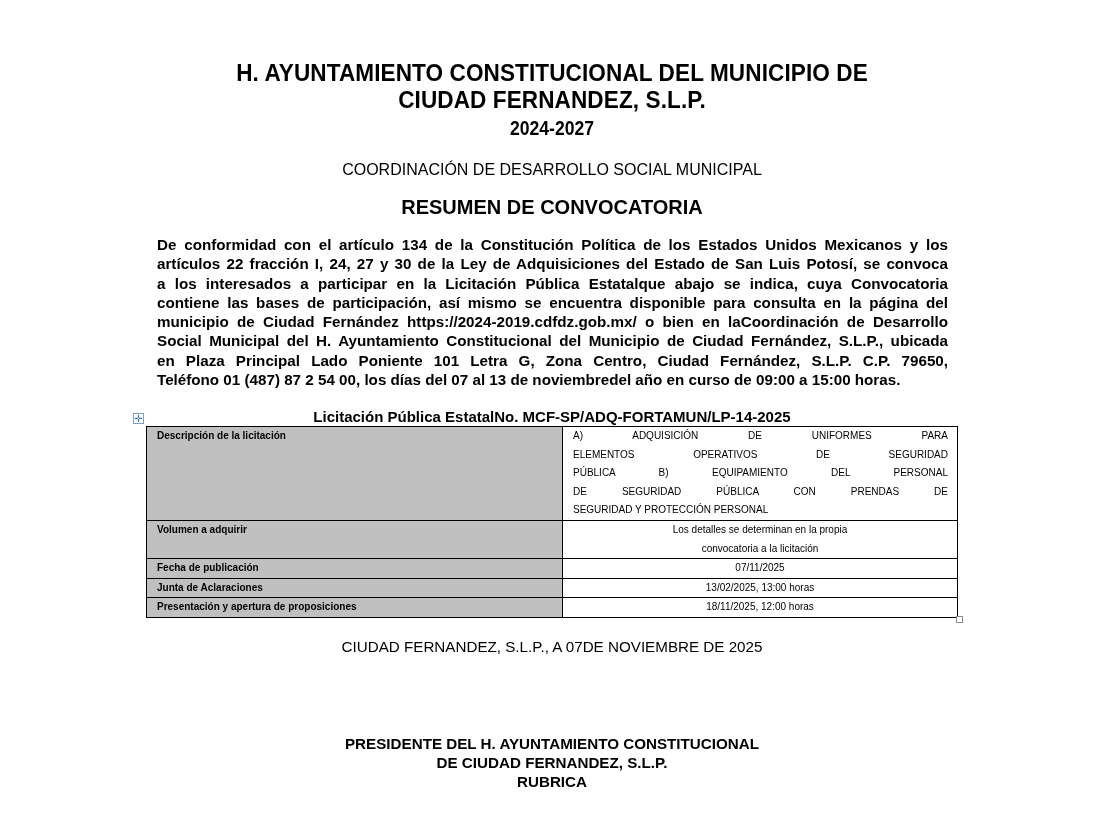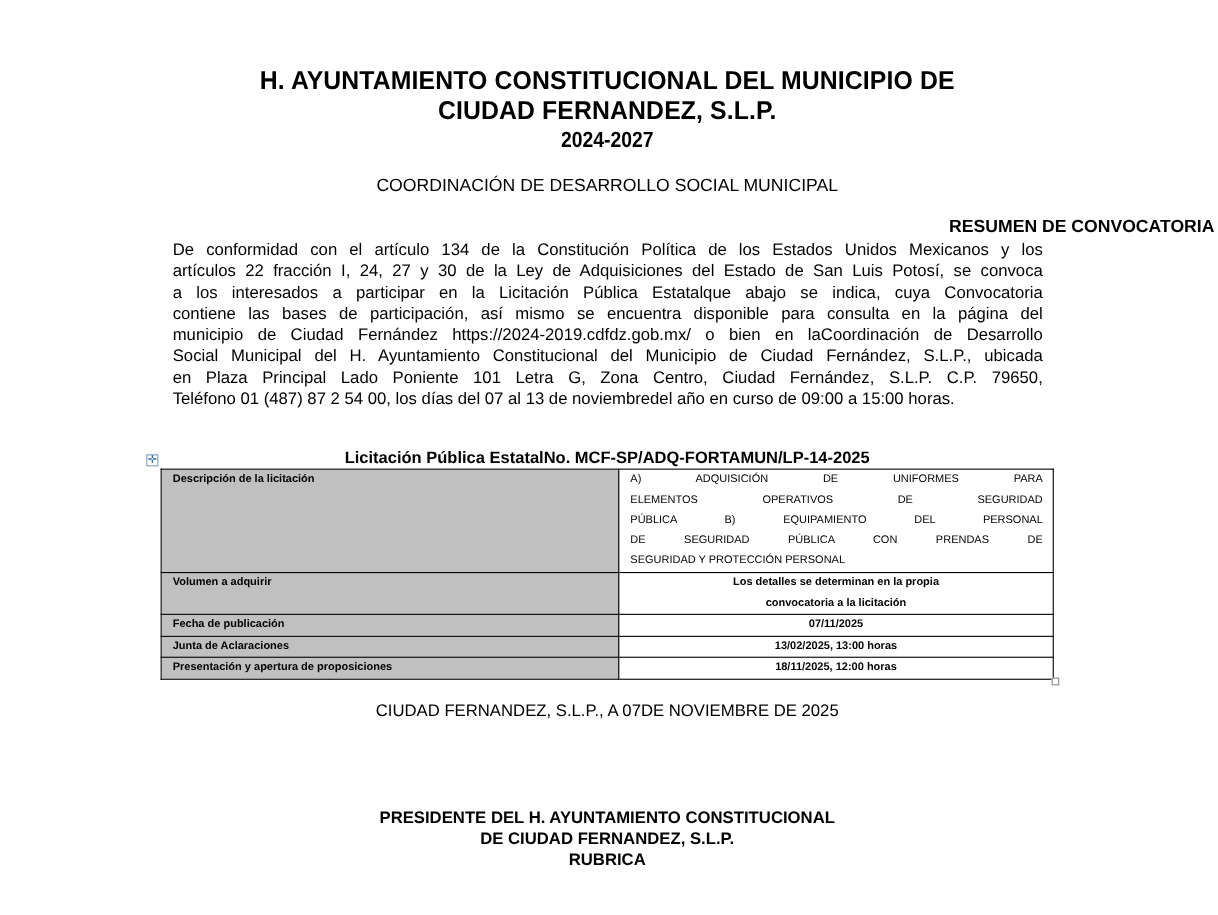--- a/index.html
+++ b/index.html
@@ -2,30 +2,30 @@
 <html><head>
   <meta charset="utf-8">
   <style>
     html, body { margin: 0; padding: 0; background: #ffffff; }
     body { width: 1107px; height: 832px; position: relative; overflow: hidden; color: #000; font-family: "Liberation Sans", sans-serif; }
     .abs { position: absolute; }
     .center { text-align: center; }
     .title { left: 0; width: 1104px; top: 60px; font-size: 23.5px; font-weight: bold; line-height: 27px; letter-spacing: 0.1px; transform: scaleX(0.96); transform-origin: center; }
     .period { left: 0; width: 1104px; top: 116px; font-size: 20px; font-weight: bold; line-height: 24px; transform: scaleX(0.88); transform-origin: center; }
     .dept { left: 0; width: 1104px; top: 160px; font-size: 16px; line-height: 20px; }
-    .summary { left: 0; width: 1104px; top: 197px; font-size: 16px; font-weight: bold; line-height: 20px; text-align: right; }
-    .body-par { left: 157px; width: 791px; top: 218px; font-size: 15.2px; line-height: 19.3px; text-align: justify; text-align-last: justify; }
+    .summary { left: 0; width: 1104px; top: 197px; font-size: 20px; font-weight: bold; line-height: 20px; }
+    .body-par { left: 157px; width: 791px; top: 235px; font-size: 15.2px; line-height: 19.3px; text-align: justify; text-align-last: justify; font-weight: bold; }
     .body-par .last { text-align-last: left; }
     .tbl-title { left: 146px; width: 812px; top: 407px; font-size: 15px; font-weight: bold; line-height: 19px; }
     .move-handle { left: 133px; top: 413px; width: 11px; height: 11px; border: 1px solid #7b9ebd; box-sizing: border-box; background: #fff; font-size: 10px; line-height: 9px; color: #3a6ea5; text-align: center; }
     .resize-handle { left: 956px; top: 616px; width: 7px; height: 7px; border: 1px solid #8a8a8a; box-sizing: border-box; background: #fff; }
     table.lic { position: absolute; left: 146px; top: 426px; width: 812px; border-collapse: collapse; font-size: 10px; line-height: 18.6px; }
     table.lic td { border: 1.3px solid #000; padding: 0; vertical-align: top; }
     table.lic td.lbl { background: #c0c0c0; width: 405px; font-weight: bold; padding-left: 10px; }
-    table.lic td.val { text-align: center; font-weight: bold; }
+    table.lic td.val { text-align: center; }
     table.lic td.desc { text-align: justify; padding: 0 9px 0 10px; margin-top: 40px; }
     .desc-line { display: block; text-align: justify; text-align-last: justify; }
     .desc-line.last { text-align-last: left; }
     .place { left: 0; width: 1104px; top: 637px; font-size: 15.2px; line-height: 19px; }
     .sign { left: 0; width: 1104px; top: 734px; font-size: 15.2px; font-weight: bold; line-height: 19.2px; }
   </style>
 </head>
 <body>
 
 <div class="abs center title">

